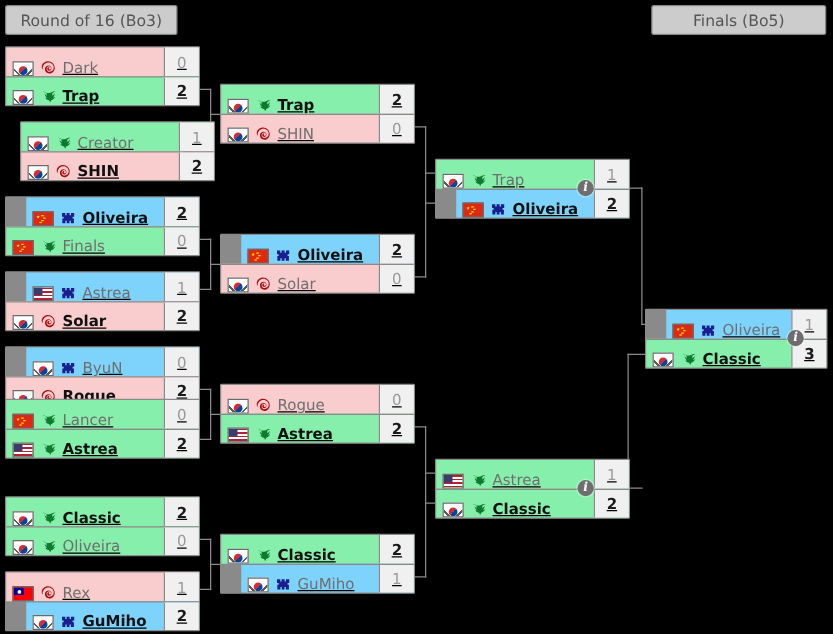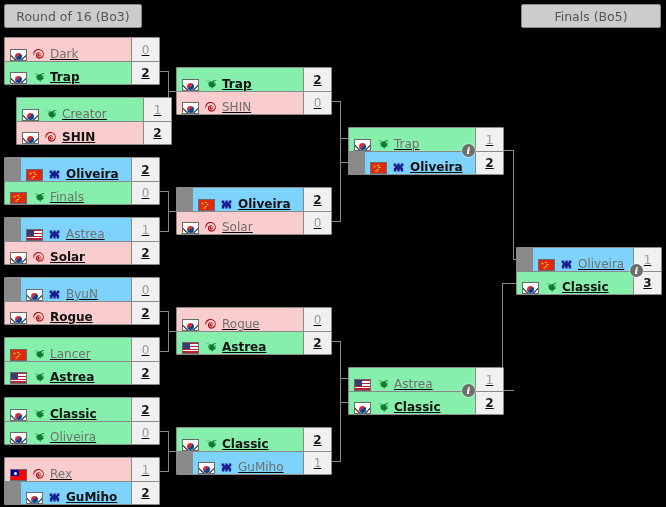--- a/index.html
+++ b/index.html
@@ -306,21 +306,21 @@
       <span class="race">
           <svg width="13" height="13" viewBox="0 0 16 16">
             <path d="M8 1.2c3.6 0 6.5 2.9 6.5 6.6 0 3-2.4 5.5-5.3 5.5-2.4 0-4.4-2-4.4-4.4 0-2 1.6-3.6 3.6-3.6 1.6 0 2.9 1.3 2.9 2.9 0 1.3-1 2.3-2.3 2.3-1 0-1.9-.8-1.9-1.9 0-.8.7-1.5 1.5-1.5.4 0 .8.2 1 .5-.5-.1-1 .2-1 .8 0 .5.4.9.9.9.7 0 1.3-.6 1.3-1.3 0-1-.9-1.9-1.9-1.9-1.3 0-2.4 1.1-2.4 2.4 0 1.7 1.4 3.1 3.1 3.1 2.1 0 3.9-1.8 3.9-4.1 0-2.7-2.3-5-5.1-5-3.2 0-5.8 2.7-5.8 6 0 .3 0 .6.1.9C2.2 9 1.7 8 1.7 6.8 1.7 3.7 4.5 1.2 8 1.2z" fill="#a81010"></path>
           </svg>
         </span>
       <span class="pname">Rogue</span>
       <span class="score">2</span>
     </div>
   </div>
 
-  <div class="match" style="left:4px;top:337px;">
+  <div class="match" style="left:4px;top:319px;">
     <div class="row prot">
       <span class="flag cn"></span>
       <span class="race">
           <svg width="13" height="13" viewBox="0 0 16 16">
             <path d="M2.5 2.6c1.6.2 3 .9 4 2-.2.9-.1 1.8.3 2.6-.9-.5-1.7-1.3-2.2-2.2.1 1.6.9 3.1 2.2 4.1-.6.1-1.2 0-1.7-.2.9 1.3 2.3 2.2 3.9 2.5l1 2.2 1-2.3c1.9-.5 3.4-1.9 4.1-3.7-.7.6-1.5 1-2.4 1.2 1.1-1.1 1.8-2.6 1.8-4.3-.6 1.1-1.5 2-2.6 2.5.3-.8.3-1.6.1-2.4 1-1 2.3-1.7 3.7-1.9-1.9-.3-3.8.2-5.3 1.3C8.9 4.3 8.4 4.2 8 4.2s-.9.1-1.3.2C5.8 3.2 4.2 2.6 2.5 2.6z" fill="#0e7a2e"></path>
           </svg>
         </span>
       <span class="pname">Lancer</span>
       <span class="score">0</span>
     </div>

